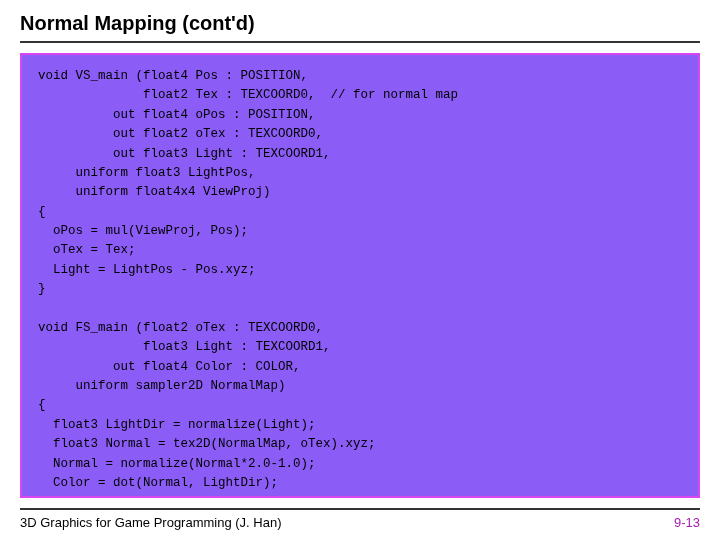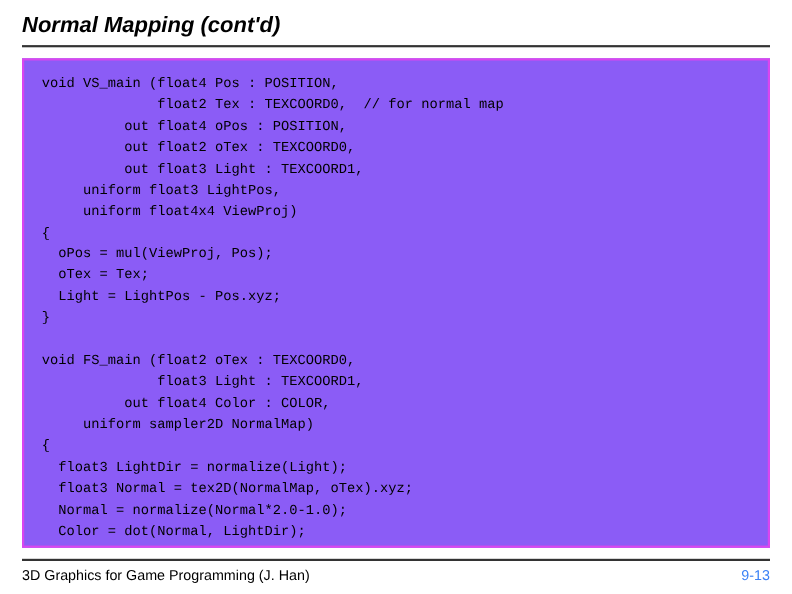--- a/index.html
+++ b/index.html
@@ -26,21 +26,20 @@
     }
 
     .title-bar {
       border-bottom: 2px solid #333;
       padding-bottom: 6px;
       margin-bottom: 10px;
     }
 
     .title {
       font-family: Arial, sans-serif;
-      font-style: italic;
       font-weight: bold;
       font-size: 20px;
       color: #000;
     }
 
     .code-block {
       background: #8b5cf6;
       border: 2px solid #d946ef;
       padding: 12px 16px;
       font-family: 'Courier New', Courier, monospace;
@@ -61,21 +60,21 @@
       align-items: flex-end;
     }
 
     .footer-left {
       font-size: 13px;
       color: #000;
     }
 
     .footer-right {
       font-size: 13px;
-      color: #3b82f6;
+      color: #a21caf;
     }
   </style>
 </head>
 <body>
 
 <div class="page">
   <div class="title-bar">
     <span class="title">Normal Mapping (cont'd)</span>
   </div>
 

